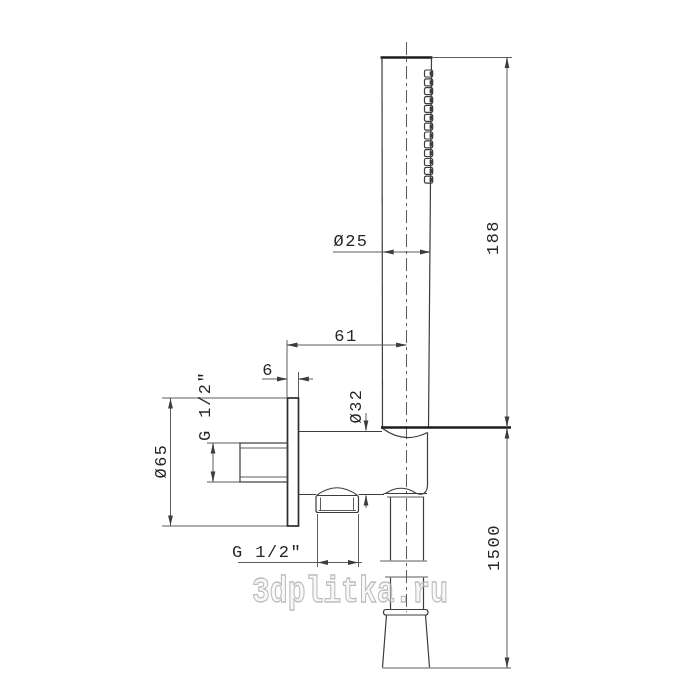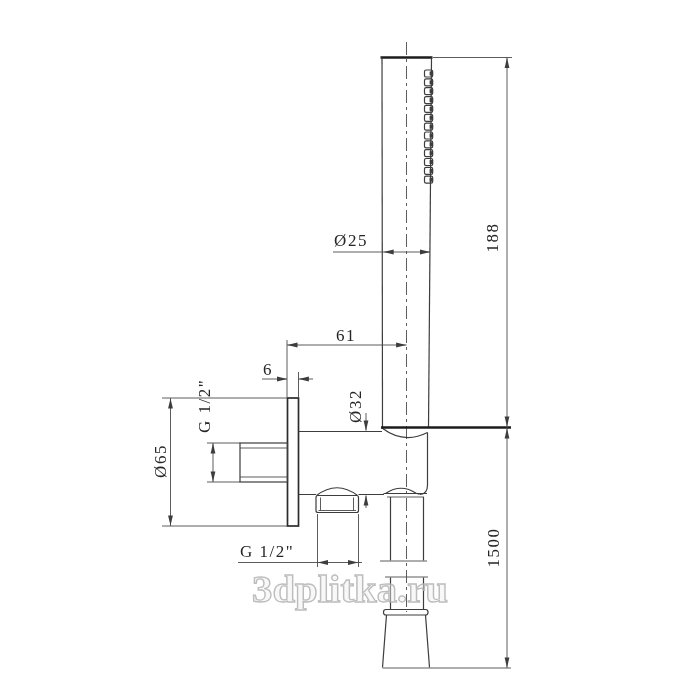--- a/index.html
+++ b/index.html
@@ -1,17 +1,17 @@
 <!DOCTYPE html>
 <html><head>
 <meta charset="utf-8">
 <style>
   html,body{margin:0;padding:0;background:#ffffff;}
   .stage{position:relative;width:700px;height:700px;background:#ffffff;overflow:hidden;
-         font-family:Liberation Serif, serif;}
+         font-family:Liberation Mono, monospace;}
   svg{position:absolute;left:0;top:0;}
   .ln  {stroke:#3d3d3d;stroke-width:1.2;fill:none;}
   .ln2 {stroke:#2c2c2c;stroke-width:1.7;fill:none;}
   .thick{stroke:#1c1c1c;stroke-width:2.6;fill:none;}
   .thin{stroke:#4a4a4a;stroke-width:0.9;fill:none;}
   .cl  {stroke:#4a4a4a;stroke-width:0.9;fill:none;stroke-dasharray:13 4 3 4;}
   .arr {fill:#3d3d3d;stroke:none;}
   .dimtext{font-size:17px;fill:#262626;letter-spacing:1.5px;}
   .wm{font-size:37px;font-weight:bold;fill:#efefef;fill-opacity:.55;stroke:#b2b2b2;
       stroke-width:1.3;opacity:.85;}

